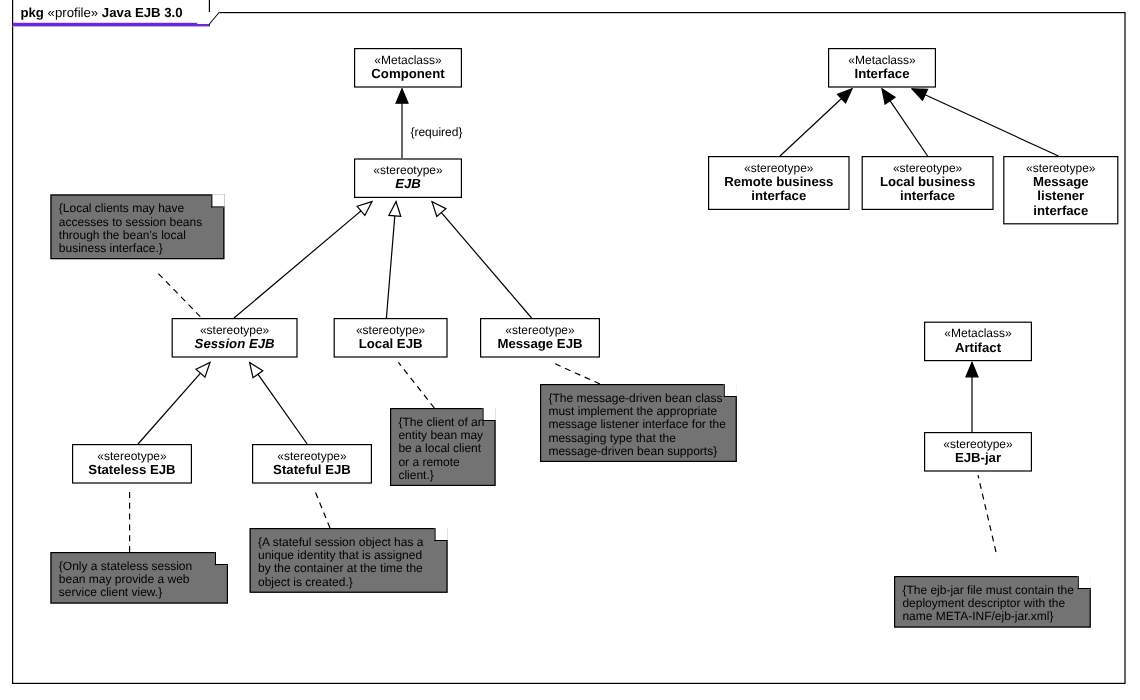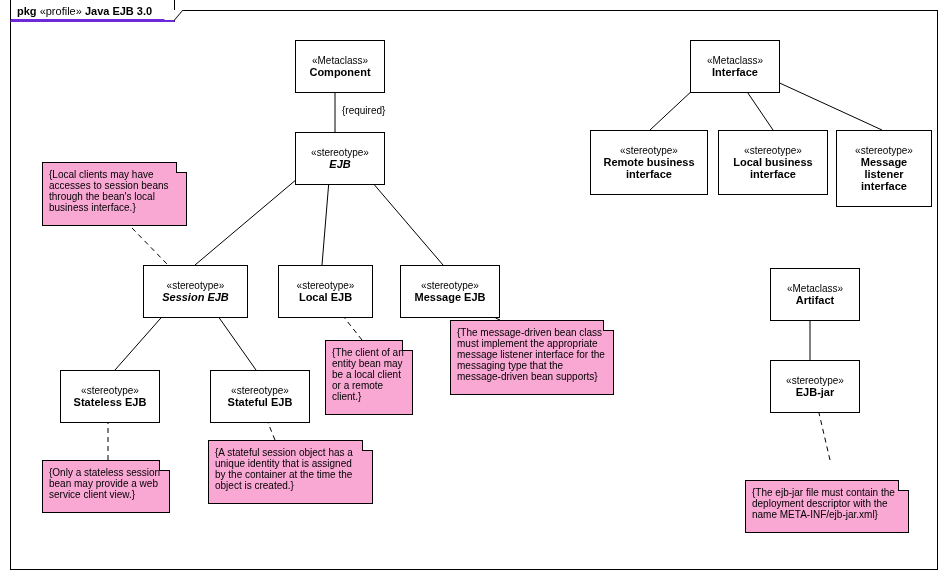--- a/index.html
+++ b/index.html
@@ -50,40 +50,40 @@
     transform: skewX(-40deg);
     transform-origin: bottom left;
     background: #fff;
   }
   .box {
     position: absolute;
     border: 1px solid #000;
     background: #fff;
     text-align: center;
     font-size: 11px;
-    padding: 14px 6px;
+    padding: 4px 6px;
     box-sizing: border-box;
   }
   .box .stereo {
     display: block;
     font-size: 10px;
   }
   .box .name {
     display: block;
     font-weight: bold;
   }
   .box .italic {
     font-style: italic;
   }
   .note {
     position: absolute;
     border: 1px solid #000;
-    background: #f9a8d4;
+    background: #737373;
     font-size: 10px;
-    padding: 6px 8px 12px 6px;
+    padding: 6px 8px 2px 6px;
     box-sizing: border-box;
   }
   .note::before {
     
     content: "";
     position: absolute;
     top: -1px;
     right: -1px;
     width: 10px;
     height: 10px;
@@ -240,19 +240,19 @@
     <span class="stereo">«stereotype»</span>
     <span class="name">EJB-jar</span>
   </div>
 
   <div class="note" style="left:42px; top:162px; width:145px;">{Local clients may have accesses to session beans through the bean's local business interface.}</div>
 
   <div class="note" style="left:325px; top:340px; width:88px;">{The client of an entity bean may be a local client or a remote client.}</div>
 
   <div class="note" style="left:450px; top:320px; width:164px;">{The message-driven bean class must implement the appropriate message listener interface for the messaging type that the message-driven bean supports}</div>
 
-  <div class="note" style="left:42px; top:460px; width:128px;">{Only a stateless session bean may provide a web service client view.}</div>
+  <div class="note" style="left:42px; top:460px; width:148px;">{Only a stateless session bean may provide a web service client view.}</div>
 
   <div class="note" style="left:208px; top:440px; width:165px;">{A stateful session object has a unique identity that is assigned by the container at the time the object is created.}</div>
 
   <div class="note" style="left:745px; top:480px; width:164px;">{The ejb-jar file must contain the deployment descriptor  with the name META-INF/ejb-jar.xml}</div>
 
 </div>
 
 </body></html>

